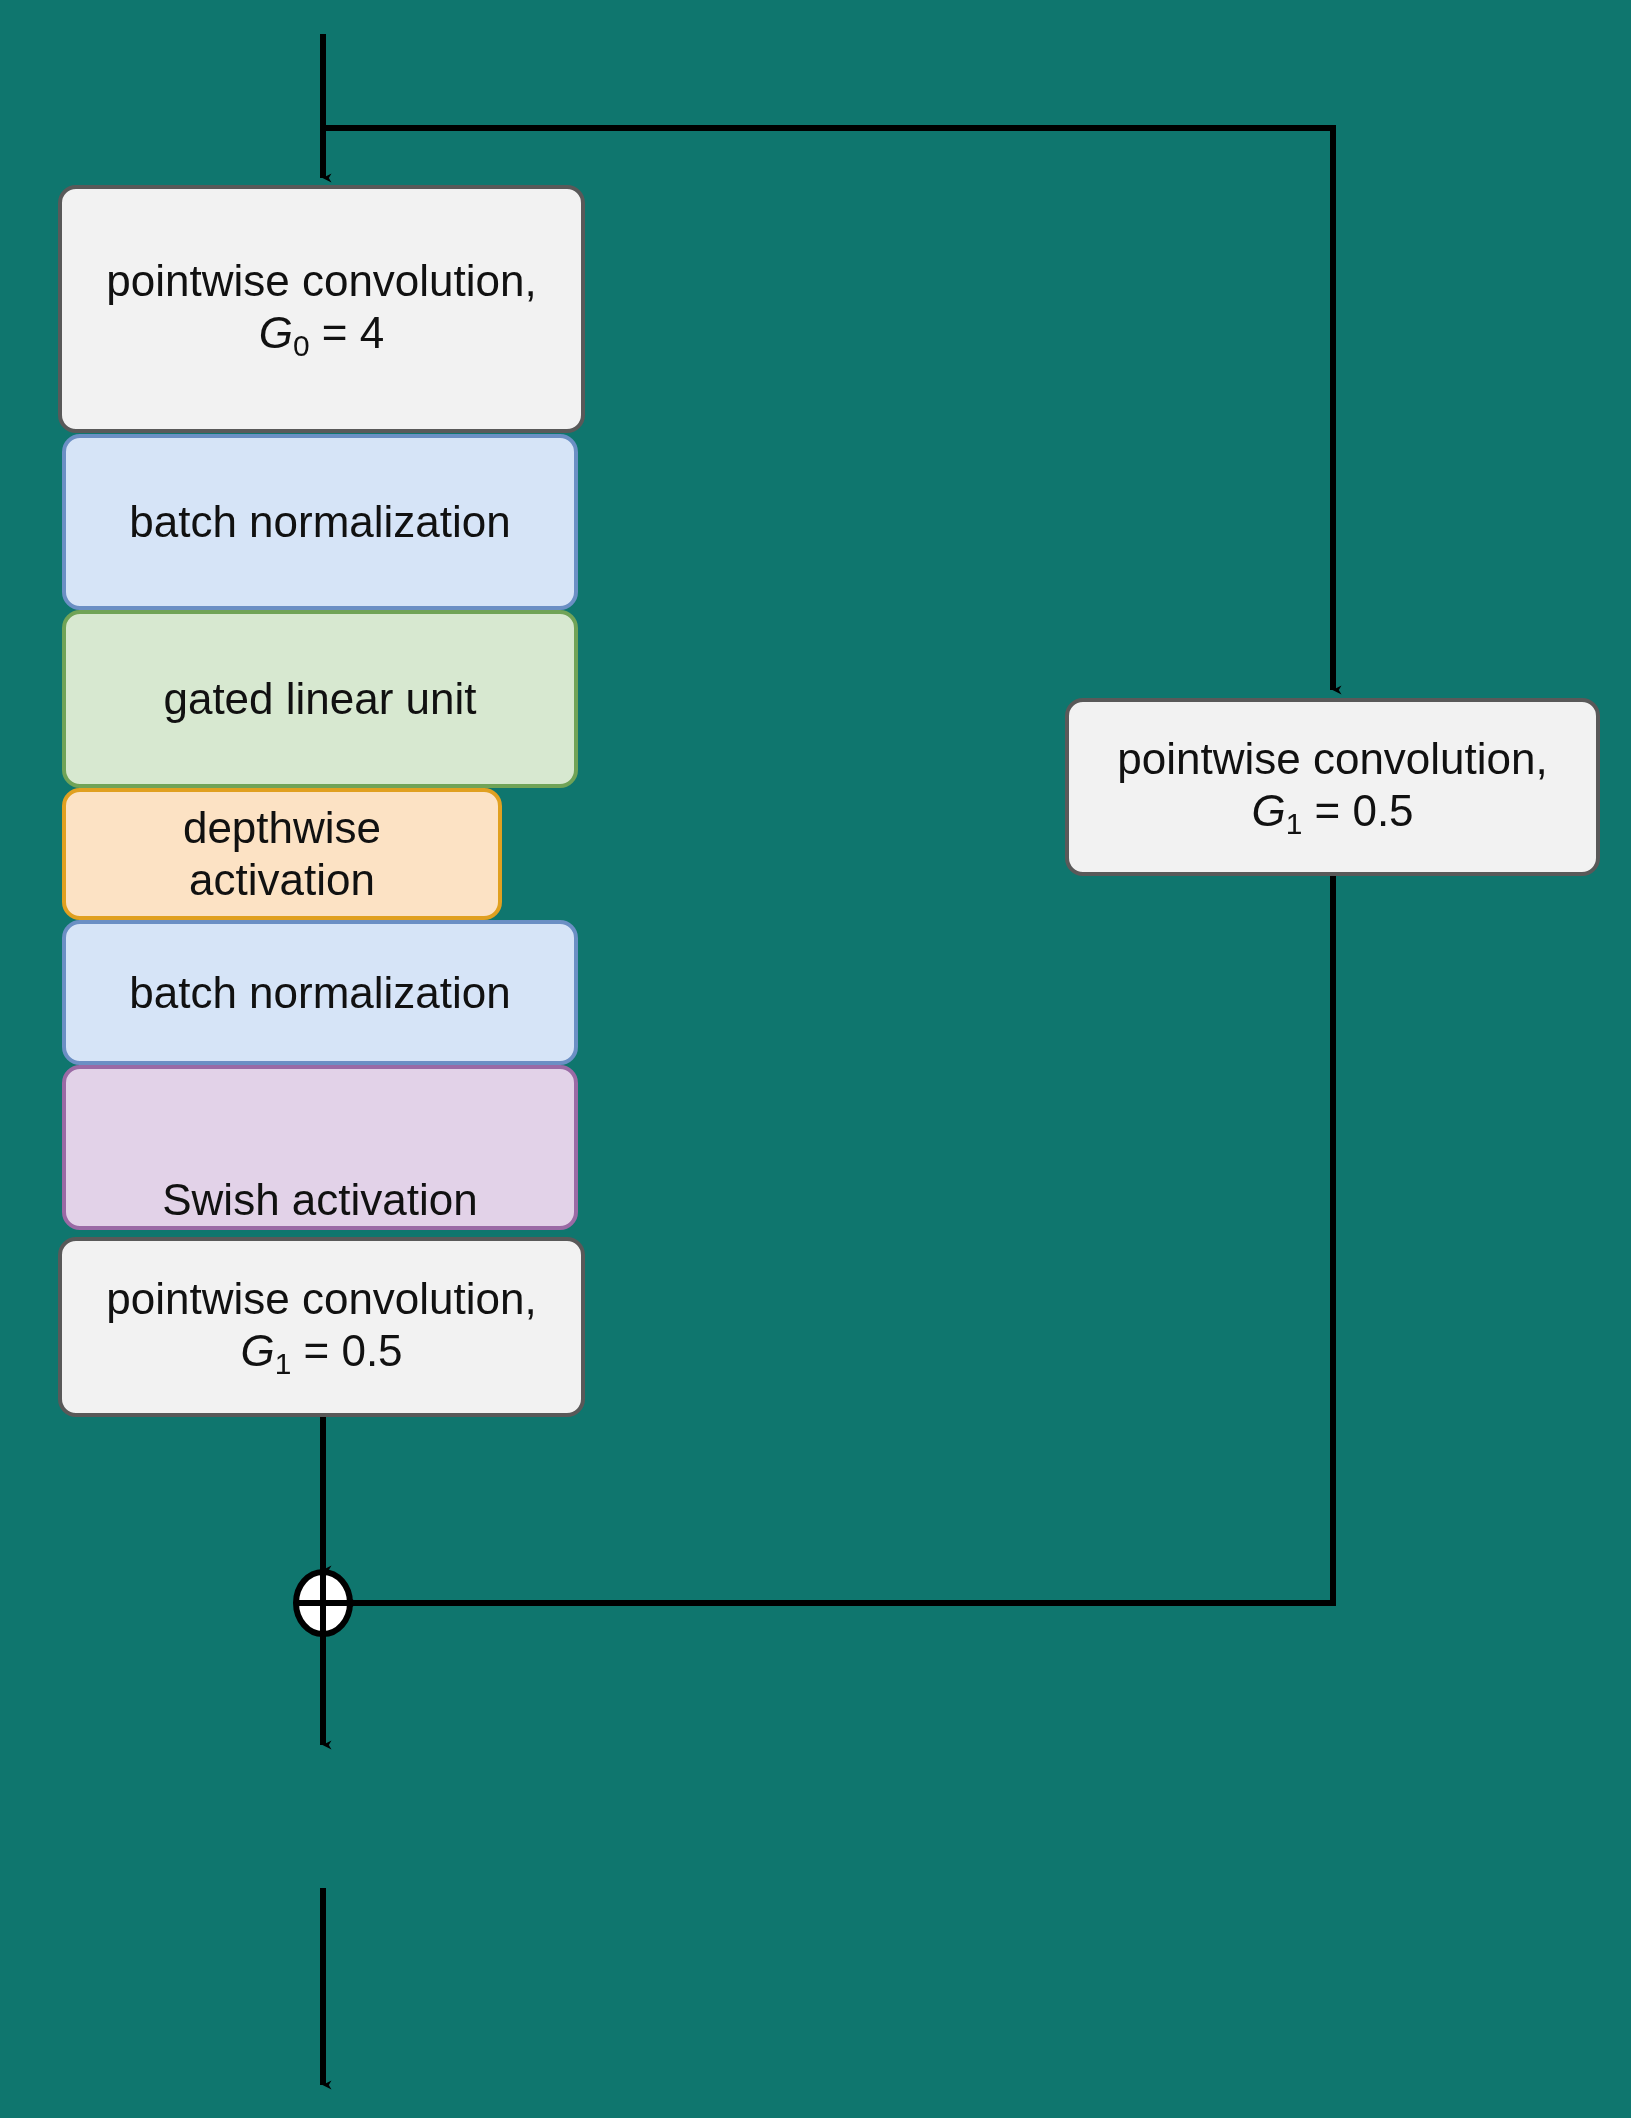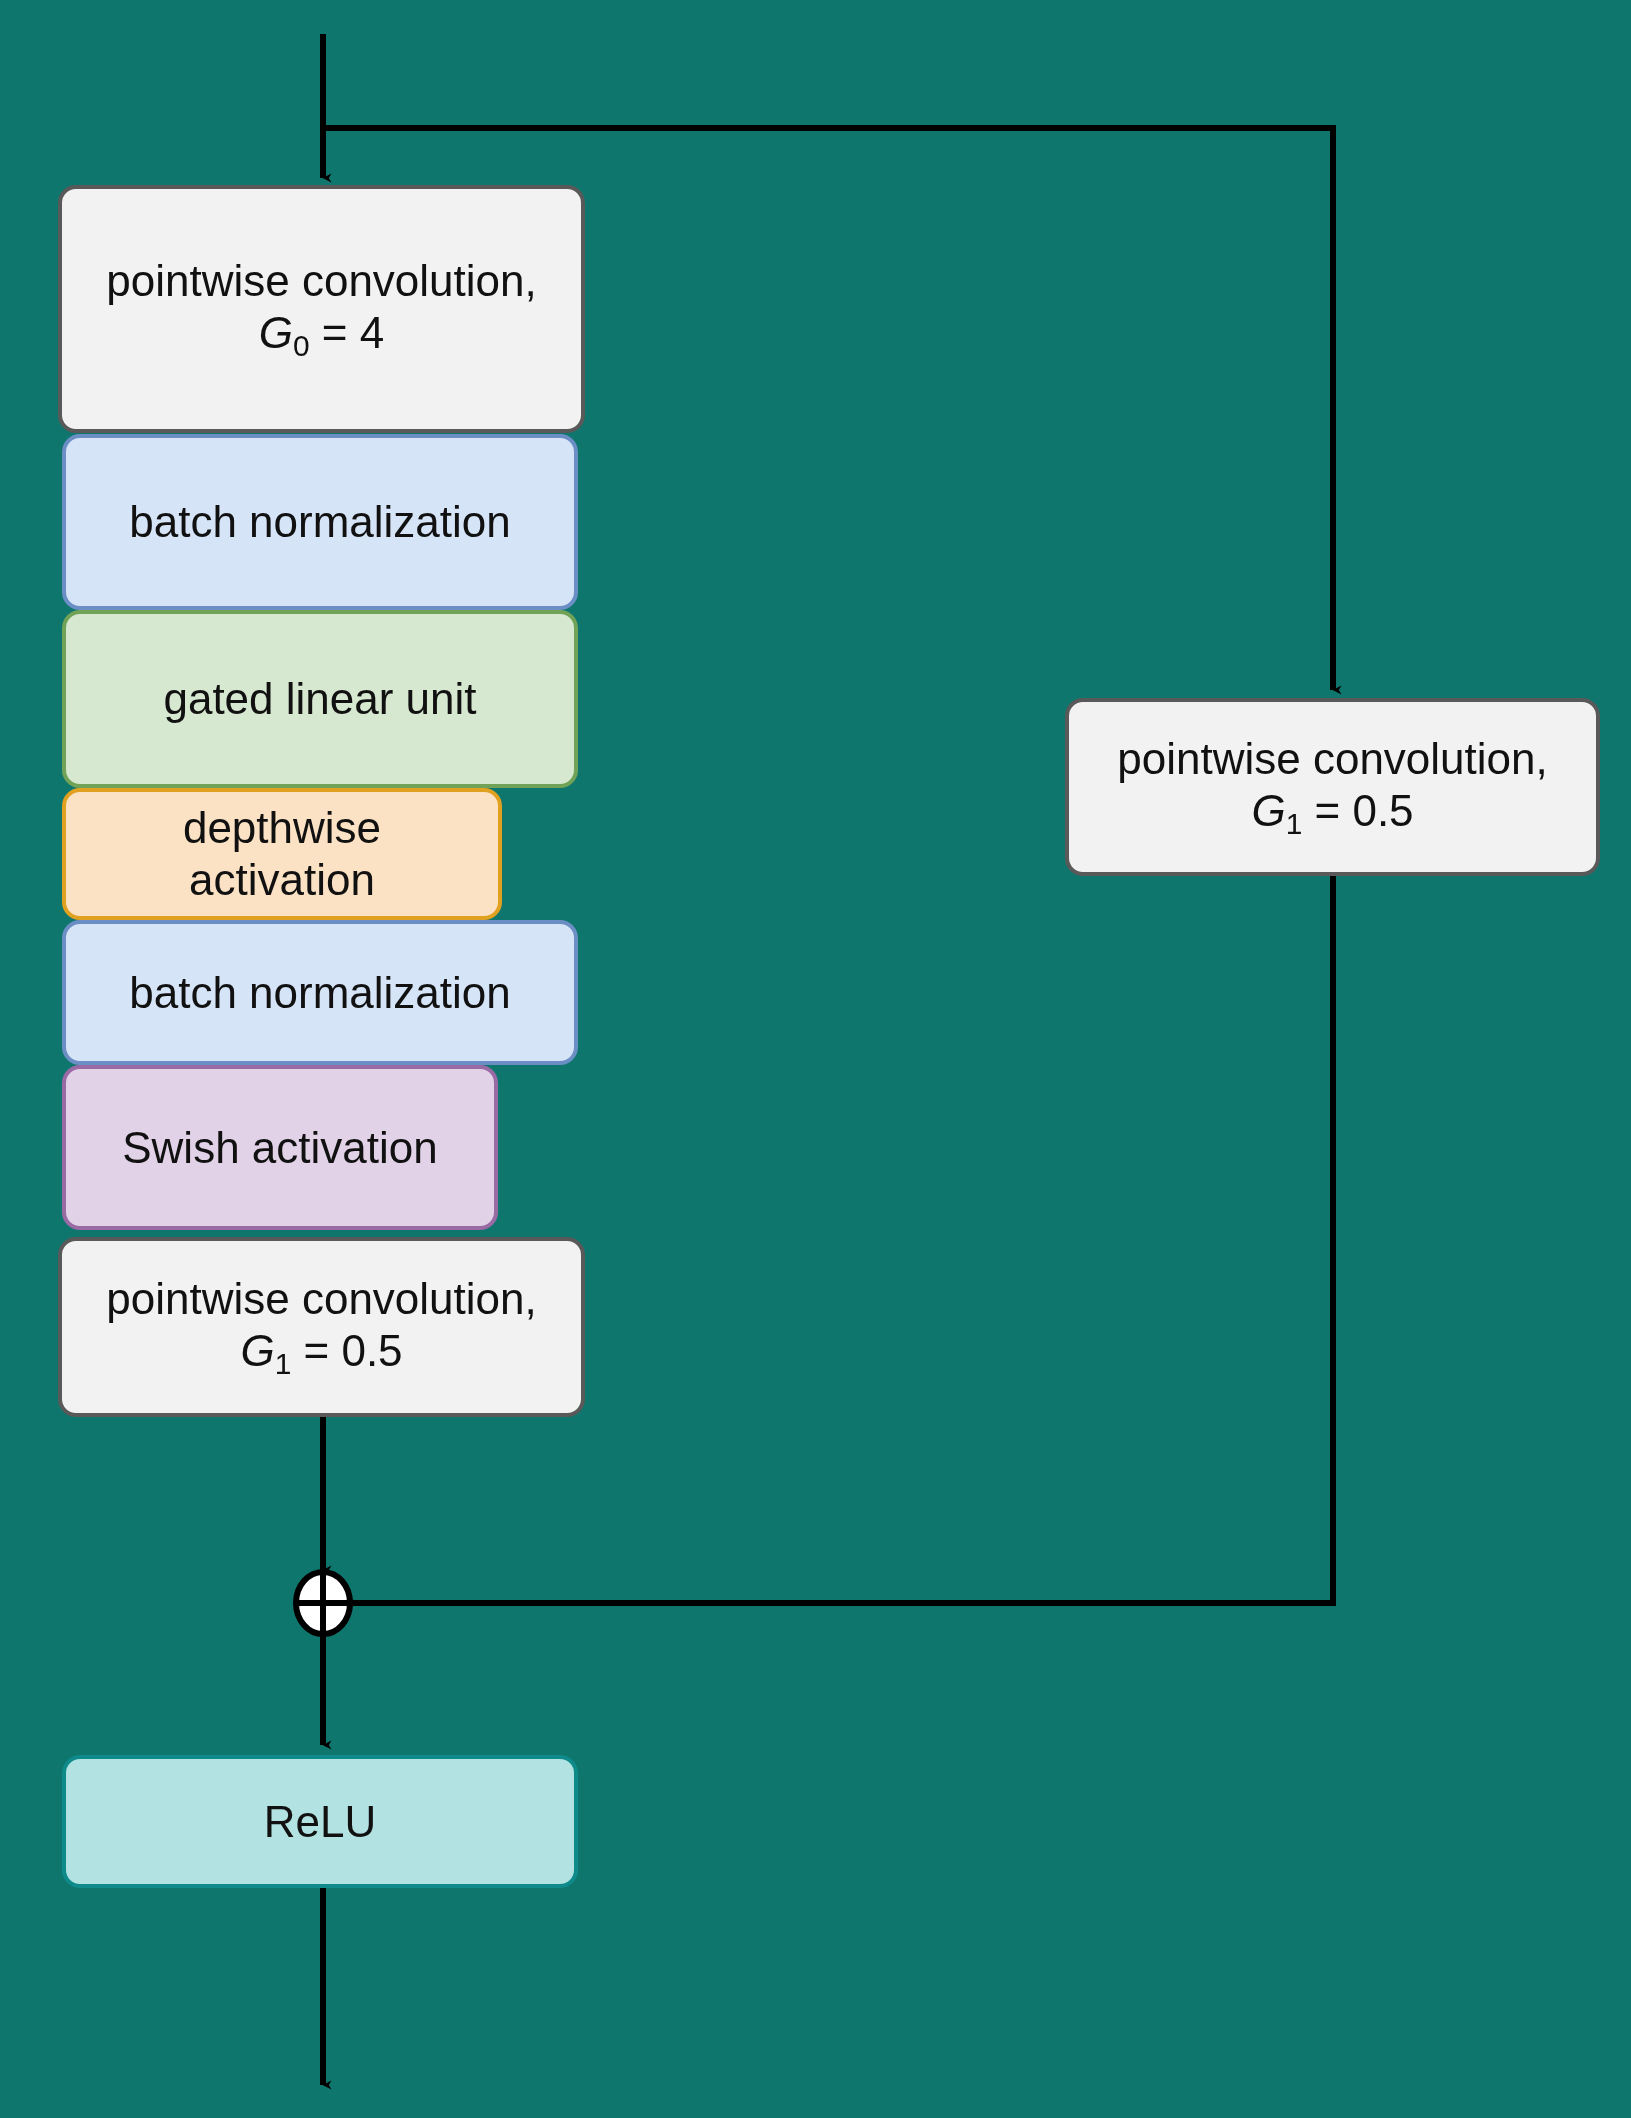--- a/index.html
+++ b/index.html
@@ -78,39 +78,35 @@
       <span>depthwise</span><br>
       <span>activation</span>
     </span>
   </div>
 
   <div class="node" style="left:62px;top:920px;width:516px;height:145px;
               background:#d6e4f7;border:4px solid #6b8fc4;font-size:44px;">
     <span class="lbl">batch normalization</span>
   </div>
 
-  <div class="node" style="left:62px;top:1065px;width:436px;height:165px;
-              background:#e2d2e8;border:4px solid #9a6aa5;font-size:44px;">
+  <div class="node" style="left:62px;top:1065px;width:516px;height:165px;
+              background:#e2d2e8;border:4px solid #9a6aa5;font-size:44px;align-items:flex-end;">
     <span class="lbl">Swish activation</span>
   </div>
 
   <div class="node" style="left:58px;top:1237px;width:527px;height:180px;
               background:#f2f2f2;border:4px solid #595959;font-size:44px;">
     <span class="lbl">
       <span>pointwise convolution,</span><br>
       <span class="mathbit"><span>G</span><span class="sub">1</span> <span class="eqn">= 0.5</span></span>
     </span>
   </div>
 
   <div class="node" style="left:1065px;top:698px;width:535px;height:178px;
               background:#f2f2f2;border:4px solid #595959;font-size:44px;">
     <span class="lbl">
       <span>pointwise convolution,</span><br>
       <span class="mathbit"><span>G</span><span class="sub">1</span> <span class="eqn">= 0.5</span></span>
     </span>
   </div>
 
-  <div class="node" style="left:62px;top:1755px;width:516px;height:133px;
-              background:#b2e3e2;border:4px solid #0f8a8a;font-size:44px;">
-    <span class="lbl">ReLU</span>
-  </div>
 
 </div>
 
 </body></html>

